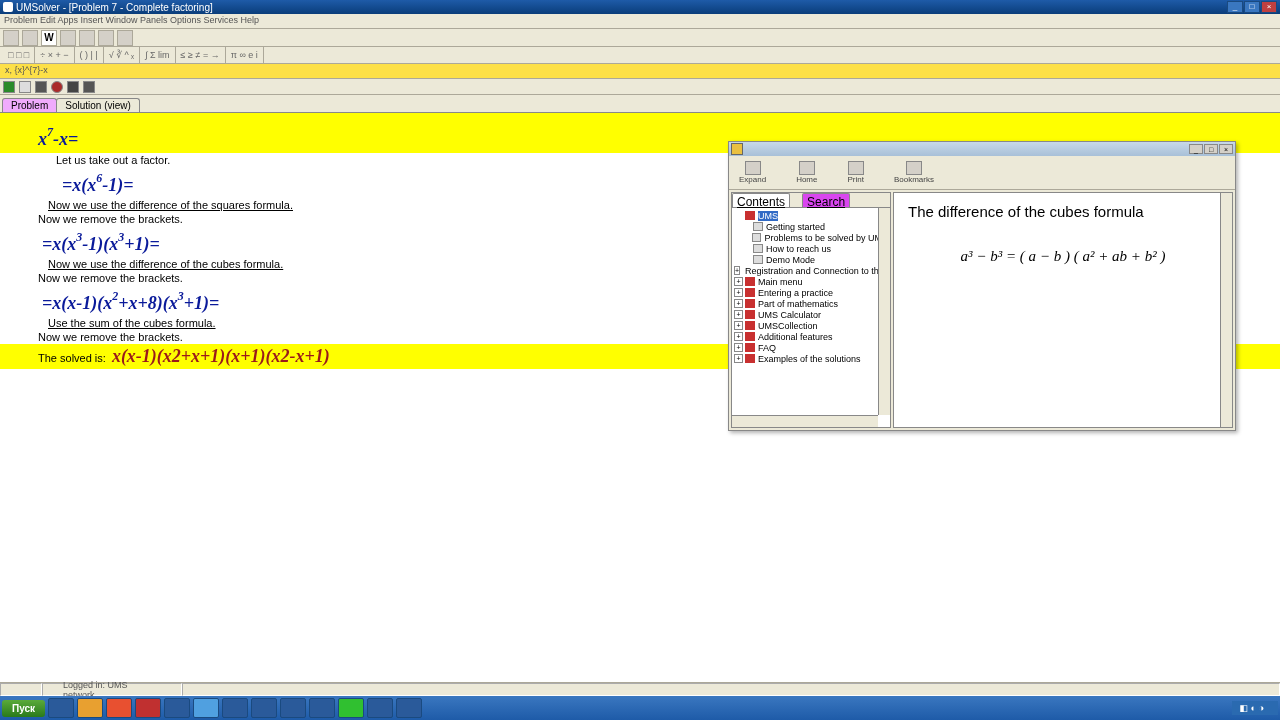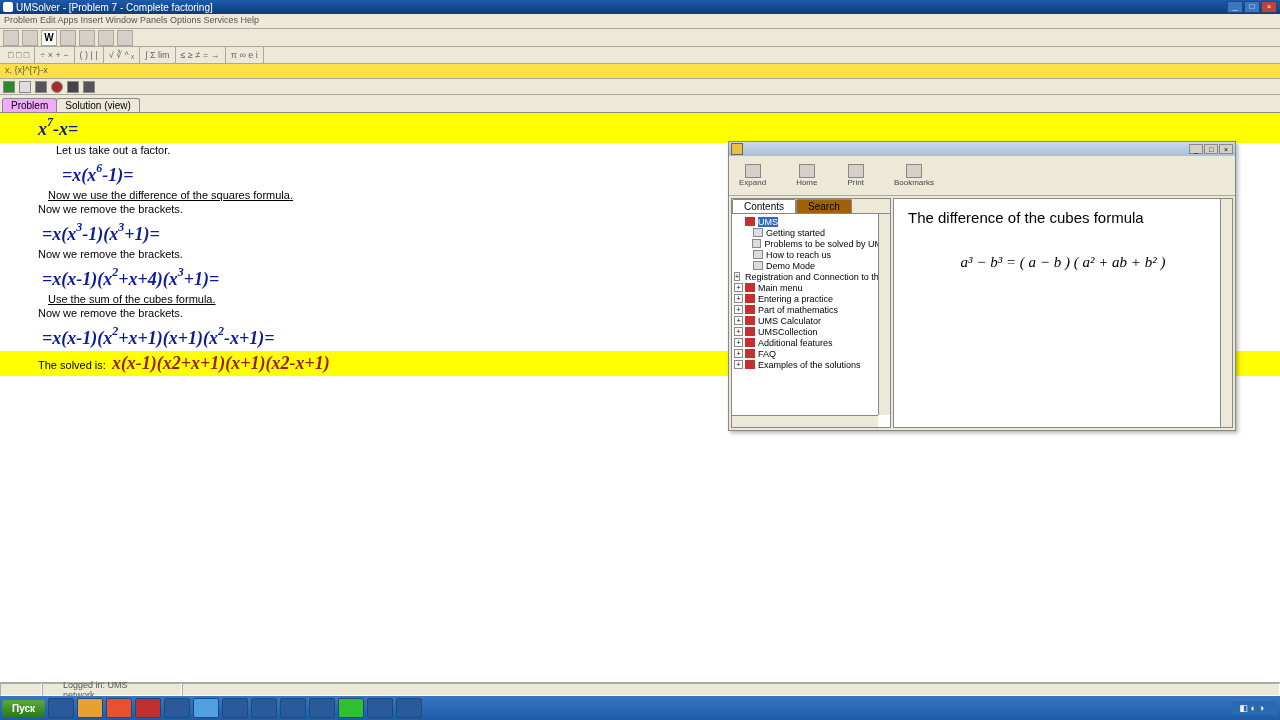--- a/index.html
+++ b/index.html
@@ -126,35 +126,35 @@
 }
 .helpwin .hwtitle {
   height:14px;
   background:linear-gradient(#c8d8e8,#a8c0d8);
   display:flex; align-items:center; padding:0 2px;
 }
 .helpwin .hwtitle .hicon { width:12px; height:12px; background:#eac040; border:1px solid #666; margin-right:4px;}
 .helpwin .hwtitle .spacer { flex:1;}
 .helpwin .hwtitle .hbtns { display:flex; gap:1px;}
 .helpwin .hwtitle .hbtns div { width:14px; height:10px; background:#d4d0c8; border:1px solid #888; font-size:7px; text-align:center; line-height:9px;}
-.helpwin .hwtoolbar { height:40px; border-bottom:1px solid #aca899; display:flex; align-items:center; padding:0 10px; gap:30px;}
+.helpwin .hwtoolbar { height:34px; border-bottom:1px solid #aca899; display:flex; align-items:center; padding:0 10px; gap:30px;}
 .helpwin .hwtoolbar .htb { display:flex; flex-direction:column; align-items:center; font-size:8px; color:#444;}
 .helpwin .hwtoolbar .htb .hi { width:16px; height:14px; background:#d4d0c8; border:1px solid #888;}
 .helpwin .hwbody { flex:1; display:flex; }
 .helpwin .tree {
   width:160px;
   background:#fff;
   border:1px solid #888;
   margin:2px;
   overflow:hidden;
   position:relative;
   font-size:9px;
 }
 .helpwin .tree .tabs2 { height:15px; background:#ece9d8; border-bottom:1px solid #888; display:flex;}
-.helpwin .tree .tabs2 .t2 { border:1px solid #888; border-bottom:none; padding:1px 11px; font-size:10px; background:#fff; border-radius:2px 2px 0 0;}
+.helpwin .tree .tabs2 .t2 { border:1px solid #888; border-bottom:none; padding:1px 4px; font-size:12px; background:#fff; border-radius:2px 2px 0 0;text-decoration:underline;}
 .helpwin .tree .tbody { padding:2px; overflow:hidden;}
 .helpwin .tree .node { display:flex; align-items:center; height:11px; white-space:nowrap;}
 .helpwin .tree .node .pm { width:9px; height:9px; border:1px solid #888; font-size:7px; text-align:center; line-height:7px; margin-right:2px;}
 .helpwin .tree .node .bk { width:10px; height:9px; background:#c83030; margin-right:3px;}
 .helpwin .tree .node .pg { width:10px; height:9px; background:#ddd; border:1px solid #888; margin-right:3px;}
 .helpwin .tree .node .pad { display:inline-block;}
 .helpwin .tree .node.sel span.lbl { background:#316ac5; color:#fff;}
 .helpwin .tree .sb { position:absolute; bottom:0; left:0; right:12px; height:12px; background:#ece9d8; border-top:1px solid #888;}
 .helpwin .tree .sbv { position:absolute; top:15px; right:0; bottom:12px; width:12px; background:#ece9d8; border-left:1px solid #888;}
 .helpwin .hcontent {
@@ -233,50 +233,48 @@
   <div class="cbtn fwd"></div>
 </div>
 
 <div class="tabrow">
   <div class="tab sel">Problem</div>
   <div class="tab">Solution (view)</div>
 </div>
 
 <div class="content">
 
-  <div class="hl" style="padding:0 0 3px 38px;">
+  <div class="hl" style="padding:10px 0 3px 38px;">
     <span class="mathline first" style="padding:0;">
       <span>x</span><span class="sup">7</span><span>-x=</span>
     </span>
   </div>
 
   <div class="commentline ind">Let us take out a factor.</div>
   <div class="mathline" style="padding-left:62px;">
     <span>=x(x</span><span class="sup">6</span><span>-1)=</span>
   </div>
 
   <div class="commentline link">Now we use the difference of the squares formula.</div>
 
   <div class="commentline">Now we remove the brackets.</div>
   <div class="mathline">
     <span>=x(x</span><span class="sup">3</span><span>-1)(x</span><span class="sup">3</span><span>+1)=</span>
   </div>
 
+  <div class="commentline link">Now we use the difference of the cubes formula.</div>
 
   <div class="commentline">Now we remove the brackets.</div>
   <div class="mathline">
-    <span>=x(x-1)(x</span><span class="sup">2</span><span>+x+4)(x</span><span class="sup">3</span><span>+1)=</span>
+    <span>=x(x-1)(x</span><span class="sup">2</span><span>+x+8)(x</span><span class="sup">3</span><span>+1)=</span>
   </div>
 
   <div class="commentline link">Use the sum of the cubes formula.</div>
 
   <div class="commentline">Now we remove the brackets.</div>
-  <div class="mathline">
-    <span>=x(x-1)(x</span><span class="sup">2</span><span>+x+1)(x+1)(x</span><span class="sup">2</span><span>-x+1)=</span>
-  </div>
 
   <div class="answerrow">
     <span class="lbl">The solved is:</span>
     <span class="math">
       <span>x(x-1)(x</span><span class="sup">2</span><span>+x+1)(x+1)(x</span><span class="sup">2</span><span>-x+1)</span>
     </span>
   </div>
 
   <div class="helpwin" style="top:28px;">
     <div class="hwtitle">
@@ -303,21 +301,21 @@
         </div>
       <div class="htb">
           <div class="hi"></div>
           <span>Bookmarks</span>
         </div>
     </div>
     <div class="hwbody">
       <div class="tree">
         <div class="tabs2">
           <div class="t2">Contents</div>
-          <div class="t2" style="background:#a16207;">Search</div>
+          <div class="t2" style="background:#d946ef;margin-left:12px;">Search</div>
         </div>
         <div class="tbody" id="treebody">
             <div class="node sel">
               <span class="pad" style="width:11px;"></span>
               <span class="bk"></span>
               <span class="lbl">UMS</span>
             </div>
             <div class="node">
               <span class="pad" style="width:11px;"></span>
               <span class="pad" style="width:8px;"></span>

